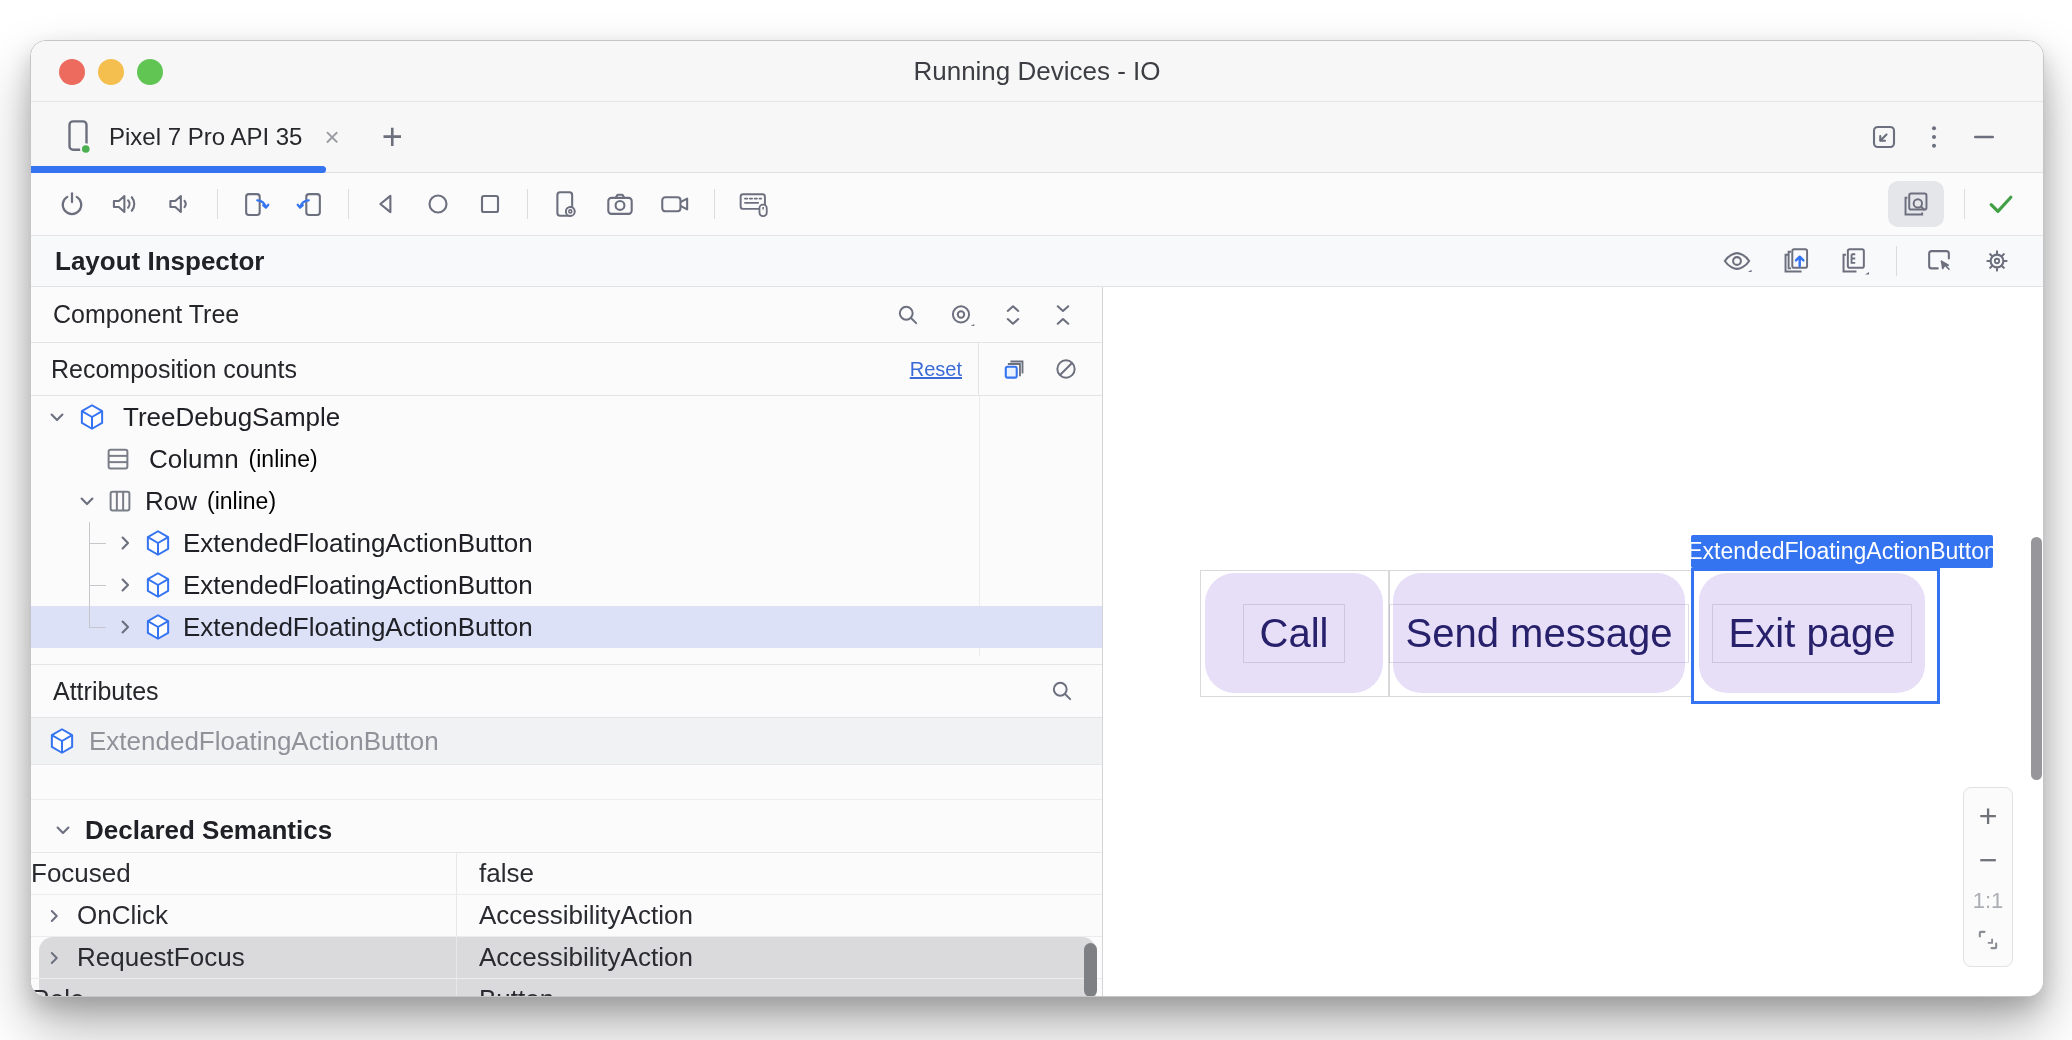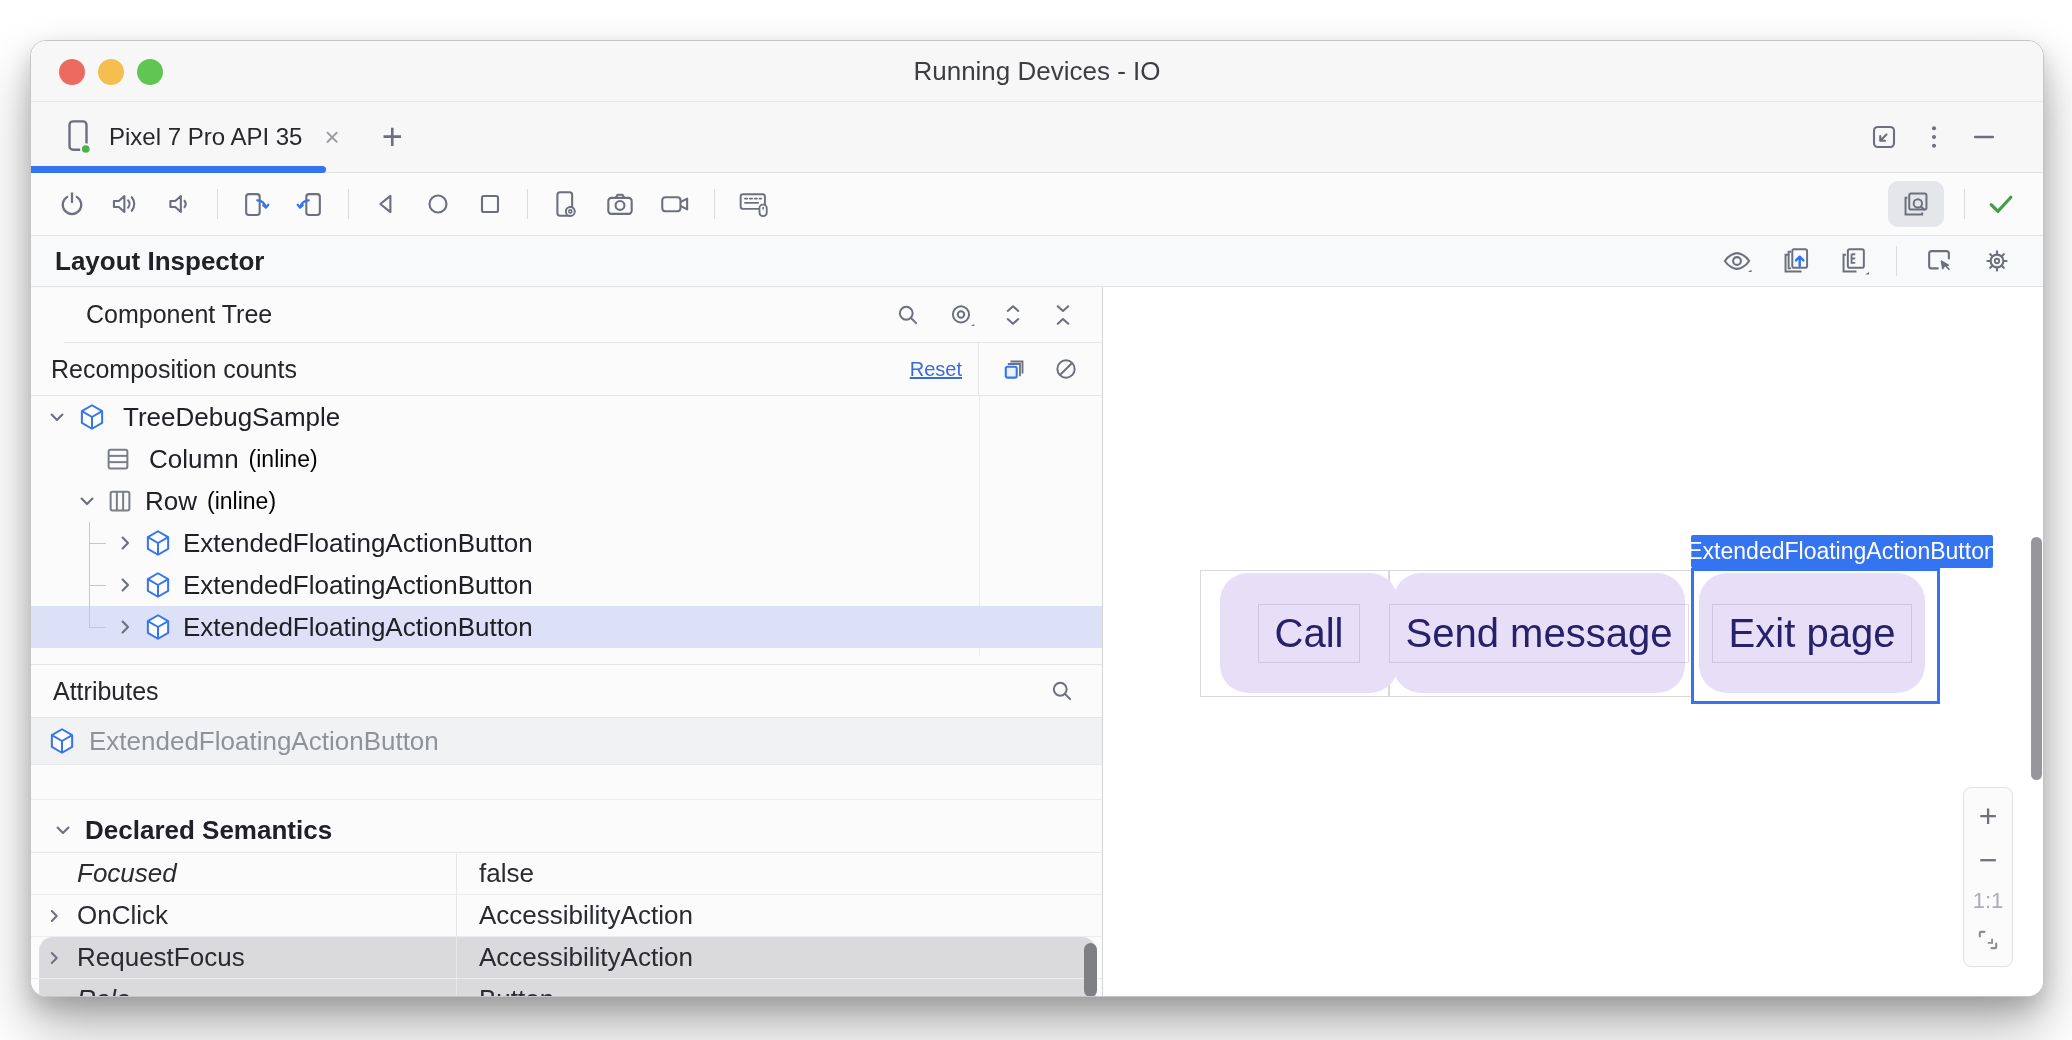--- a/index.html
+++ b/index.html
@@ -33,21 +33,21 @@
 
   
   .li-bar{height:50px;display:flex;align-items:center;background:#f8f9fa;border-bottom:1px solid #e3e3e5;padding:0 30px 0 24px;}
   .li-title{font-size:26px;font-weight:700;color:#202226;}
   .li-right{margin-left:auto;display:flex;align-items:center;gap:26px;}
 
   
   .content{display:flex;height:713px;}
   .left-panel{position:relative;width:1071px;flex:none;border-right:1px solid #d5d5d8;background:#fbfbfc;overflow:hidden;}
 
-  .ct-header{height:55px;display:flex;align-items:center;padding:0 26px 0 22px;border-bottom:1px solid #e4e4e6;font-size:25px;color:#25262a;margin-left:33px;}
+  .ct-header{height:55px;display:flex;align-items:center;padding:0 26px 0 22px;border-bottom:1px solid #e4e4e6;font-size:25px;color:#25262a;}
   .ct-icons{margin-left:auto;display:flex;align-items:center;gap:24px;}
 
   .recomp{position:relative;height:52px;display:flex;align-items:center;padding-left:20px;border-bottom:1px solid #e4e4e6;font-size:25px;color:#25262a;}
   .reset{margin-left:auto;margin-right:16px;font-size:20px;color:#3b6bd6;text-decoration:underline;}
   .count-col{width:123px;flex:none;align-self:stretch;border-left:1px solid #e4e4e6;display:flex;align-items:center;justify-content:space-evenly;}
 
   .tree{position:relative;height:260px;}
   .tree-guide{position:absolute;top:0;bottom:0;left:948px;width:1px;background:#ececee;}
   .trow{position:relative;height:42px;display:flex;align-items:center;font-size:26px;color:#202126;}
   .trow.selected{background:#dce1f8;}
@@ -61,21 +61,21 @@
   .attr-header{height:52px;display:flex;align-items:center;padding:0 26px 0 22px;border-top:1px solid #e4e4e6;border-bottom:1px solid #e4e4e6;font-size:25px;color:#25262a;margin-top:8px;}
   .attr-row{height:46px;display:flex;align-items:center;gap:12px;padding-left:16px;background:#f1f2f4;border-bottom:1px solid #e9e9eb;font-size:26px;color:#8f9399;}
   .attr-empty{height:34px;border-bottom:1px solid #ededef;}
 
   .sem-header{height:44px;display:flex;align-items:center;gap:10px;padding-left:20px;margin-top:8px;border-bottom:1px solid #e6e6e8;font-size:26px;font-weight:700;color:#202126;}
   .sem-table{position:relative;}
   .sem-hl{position:absolute;left:8px;right:6px;top:84px;height:130px;background:#dadadc;border-radius:14px 14px 0 0;}
   .srow{position:relative;z-index:1;height:41px;display:flex;align-items:center;border-bottom:1px solid #ececee;font-size:26px;color:#2a2b30;}
   .srow .name{width:425px;flex:none;align-self:stretch;display:flex;align-items:center;border-right:1px solid #e7e7e9;}
   .srow .chev{width:46px;flex:none;display:flex;justify-content:center;}
-  .srow .nolbl{padding-left:46px;font-style:italic;}
+  .srow .nolbl{}
   .srow .val{padding-left:22px;}
   .panel-thumb{position:absolute;right:5px;top:656px;width:13px;height:54px;background:#7f8084;border-radius:7px;z-index:3;}
 
   
   .device{position:relative;flex:1;background:#ffffff;}
   .cell{position:absolute;top:283px;height:125px;border:1px solid #d9d9dc;}
   .btn{position:absolute;top:286px;height:120px;background:#e7def7;border-radius:28px;display:flex;align-items:center;justify-content:center;}
   .btn .bl{font-size:40px;font-weight:500;color:#27206b;border:1px solid rgba(150,140,180,.30);padding:6px 16px;white-space:nowrap;}
   .sel-chip{position:absolute;left:588px;top:248px;width:302px;height:33px;background:#3574f0;color:#fff;
     font-size:23px;display:flex;align-items:center;justify-content:center;border-radius:2px;white-space:nowrap;z-index:3;}
@@ -424,21 +424,21 @@
           </div>
         </div>
 
         <div class="panel-thumb"></div>
       </div>
 
       <div class="device">
         <div class="cell" style="left:97px;width:188px;"></div>
         <div class="cell" style="left:285px;width:303px;"></div>
 
-        <div class="btn" style="left:117px;width:178px;">
+        <div class="btn" style="left:102px;width:178px;border-radius:30px;">
           <span class="bl">Call</span>
         </div>
         <div class="btn" style="left:290px;width:292px;">
           <span class="bl">Send message</span>
         </div>
         <div class="btn" style="left:596px;width:226px;">
           <span class="bl">Exit page</span>
         </div>
 
         <div class="sel-chip">ExtendedFloatingActionButton</div>

